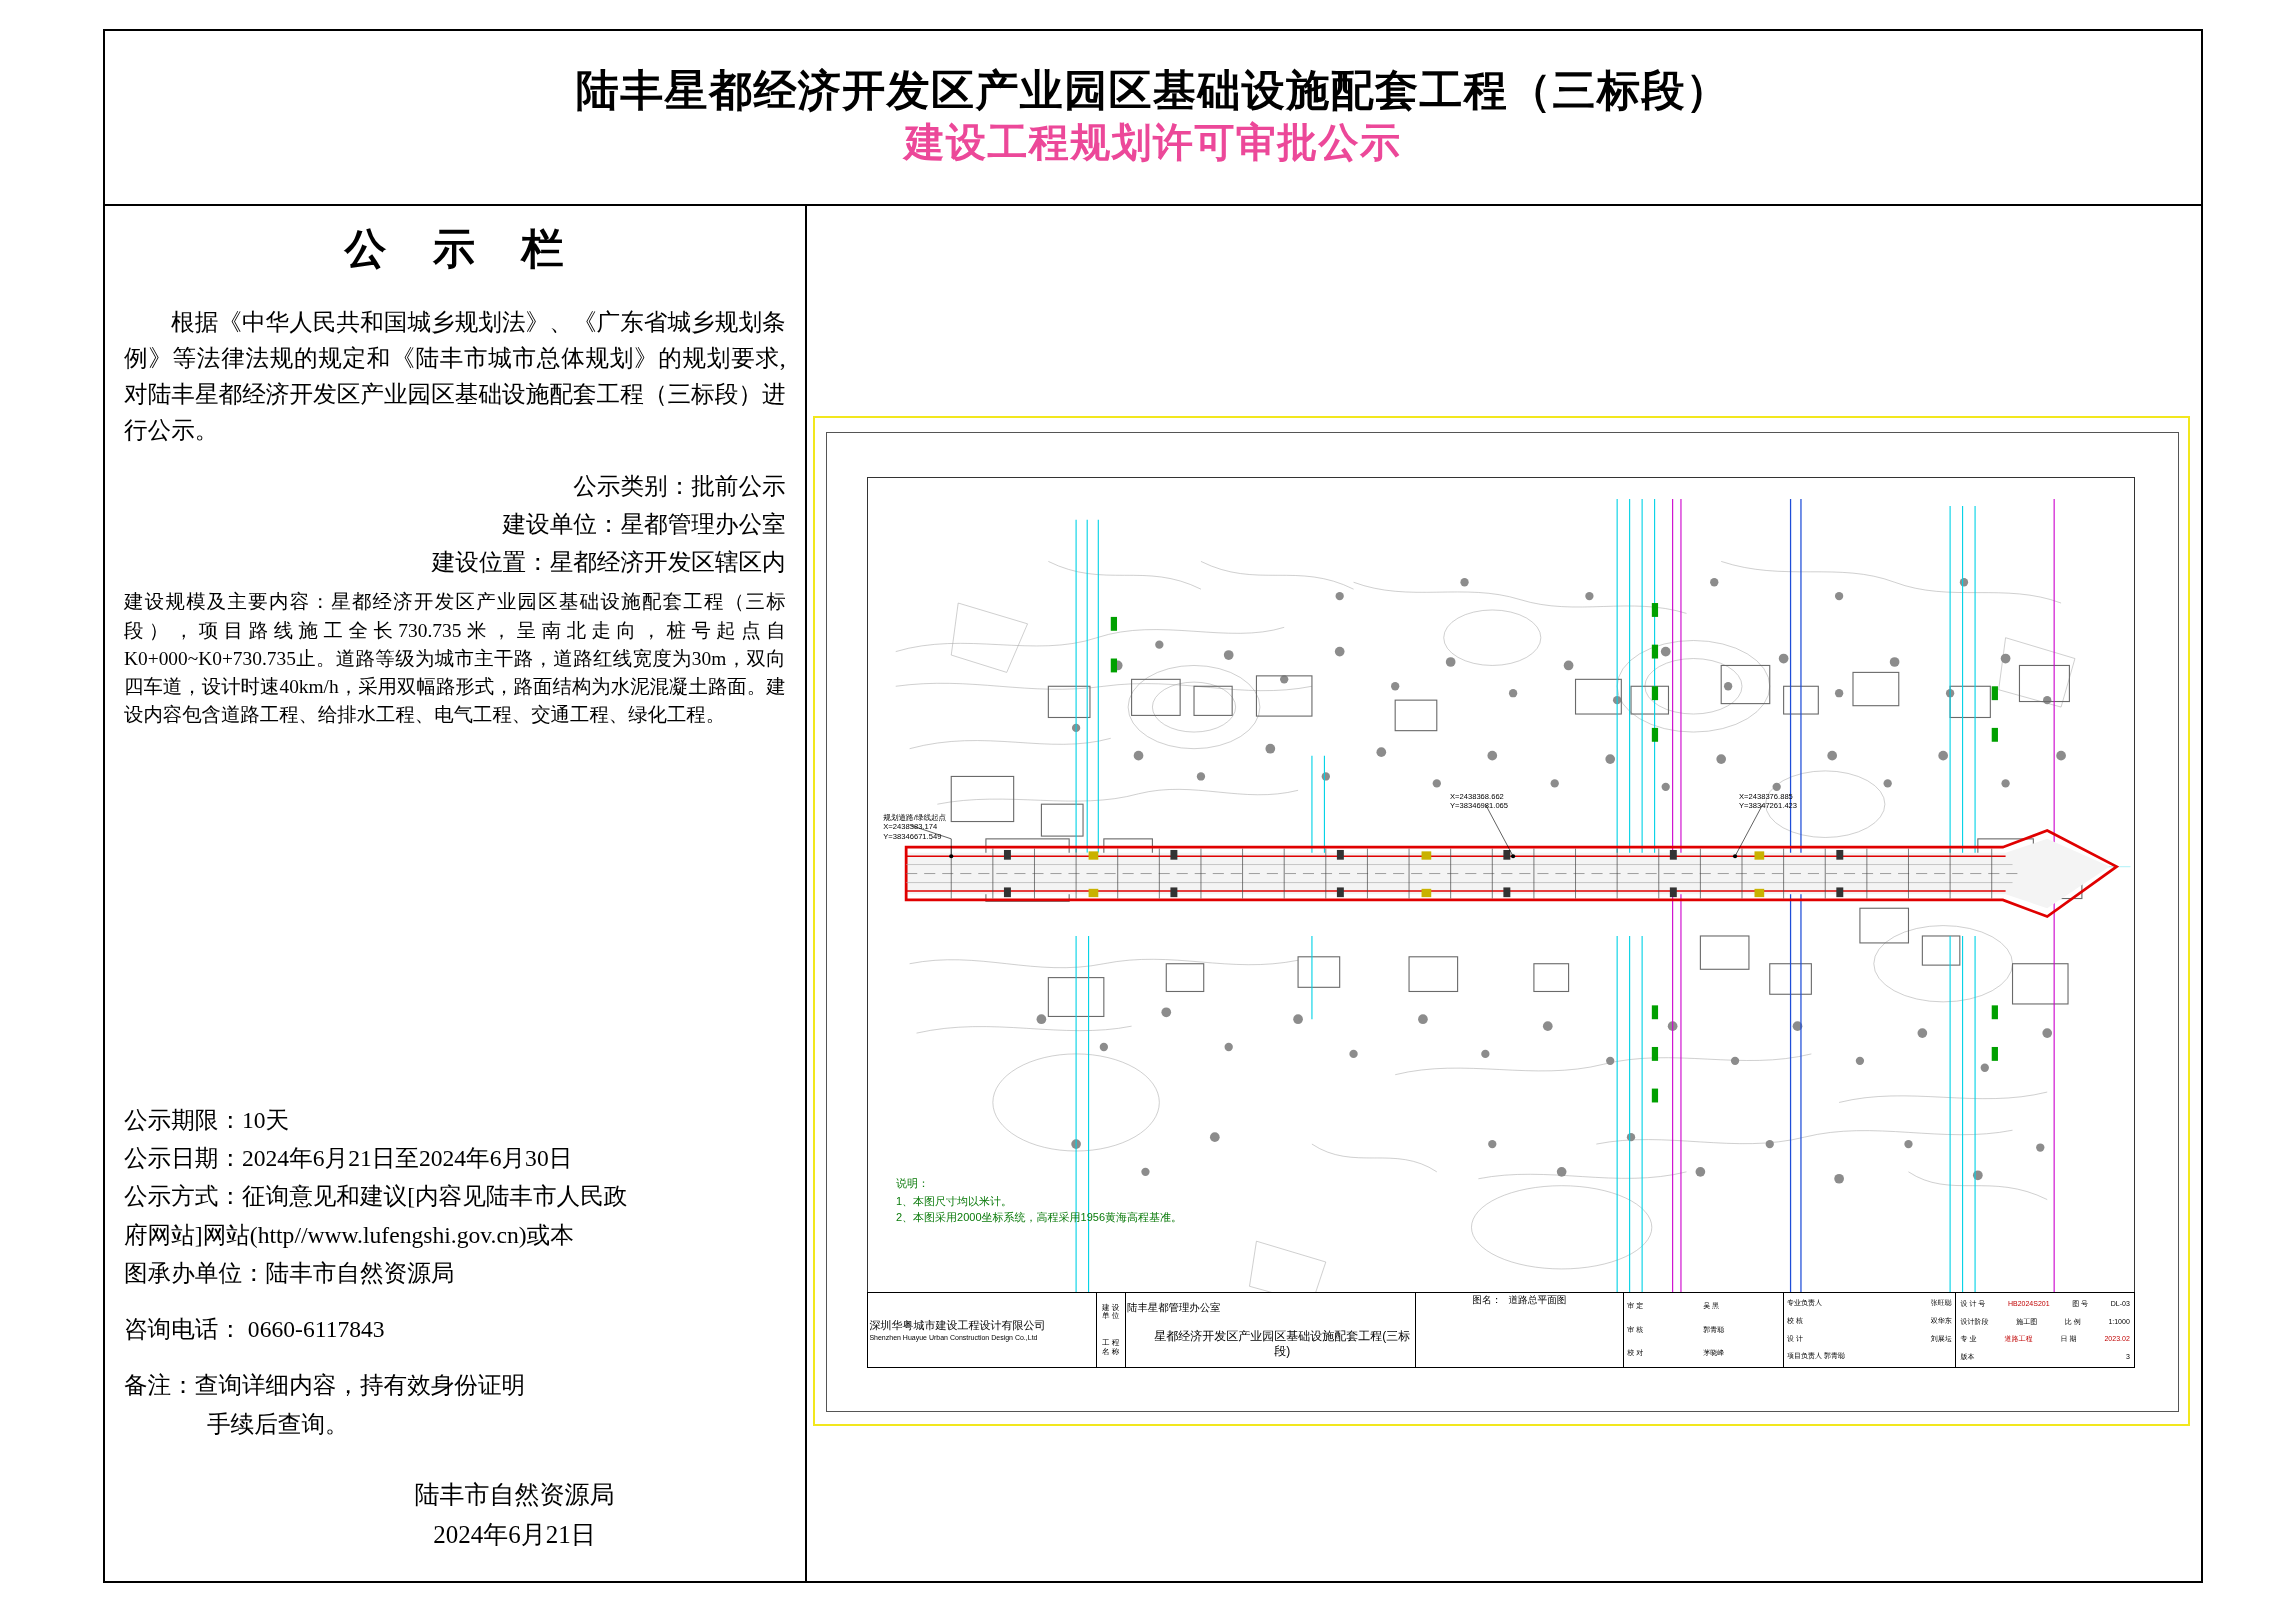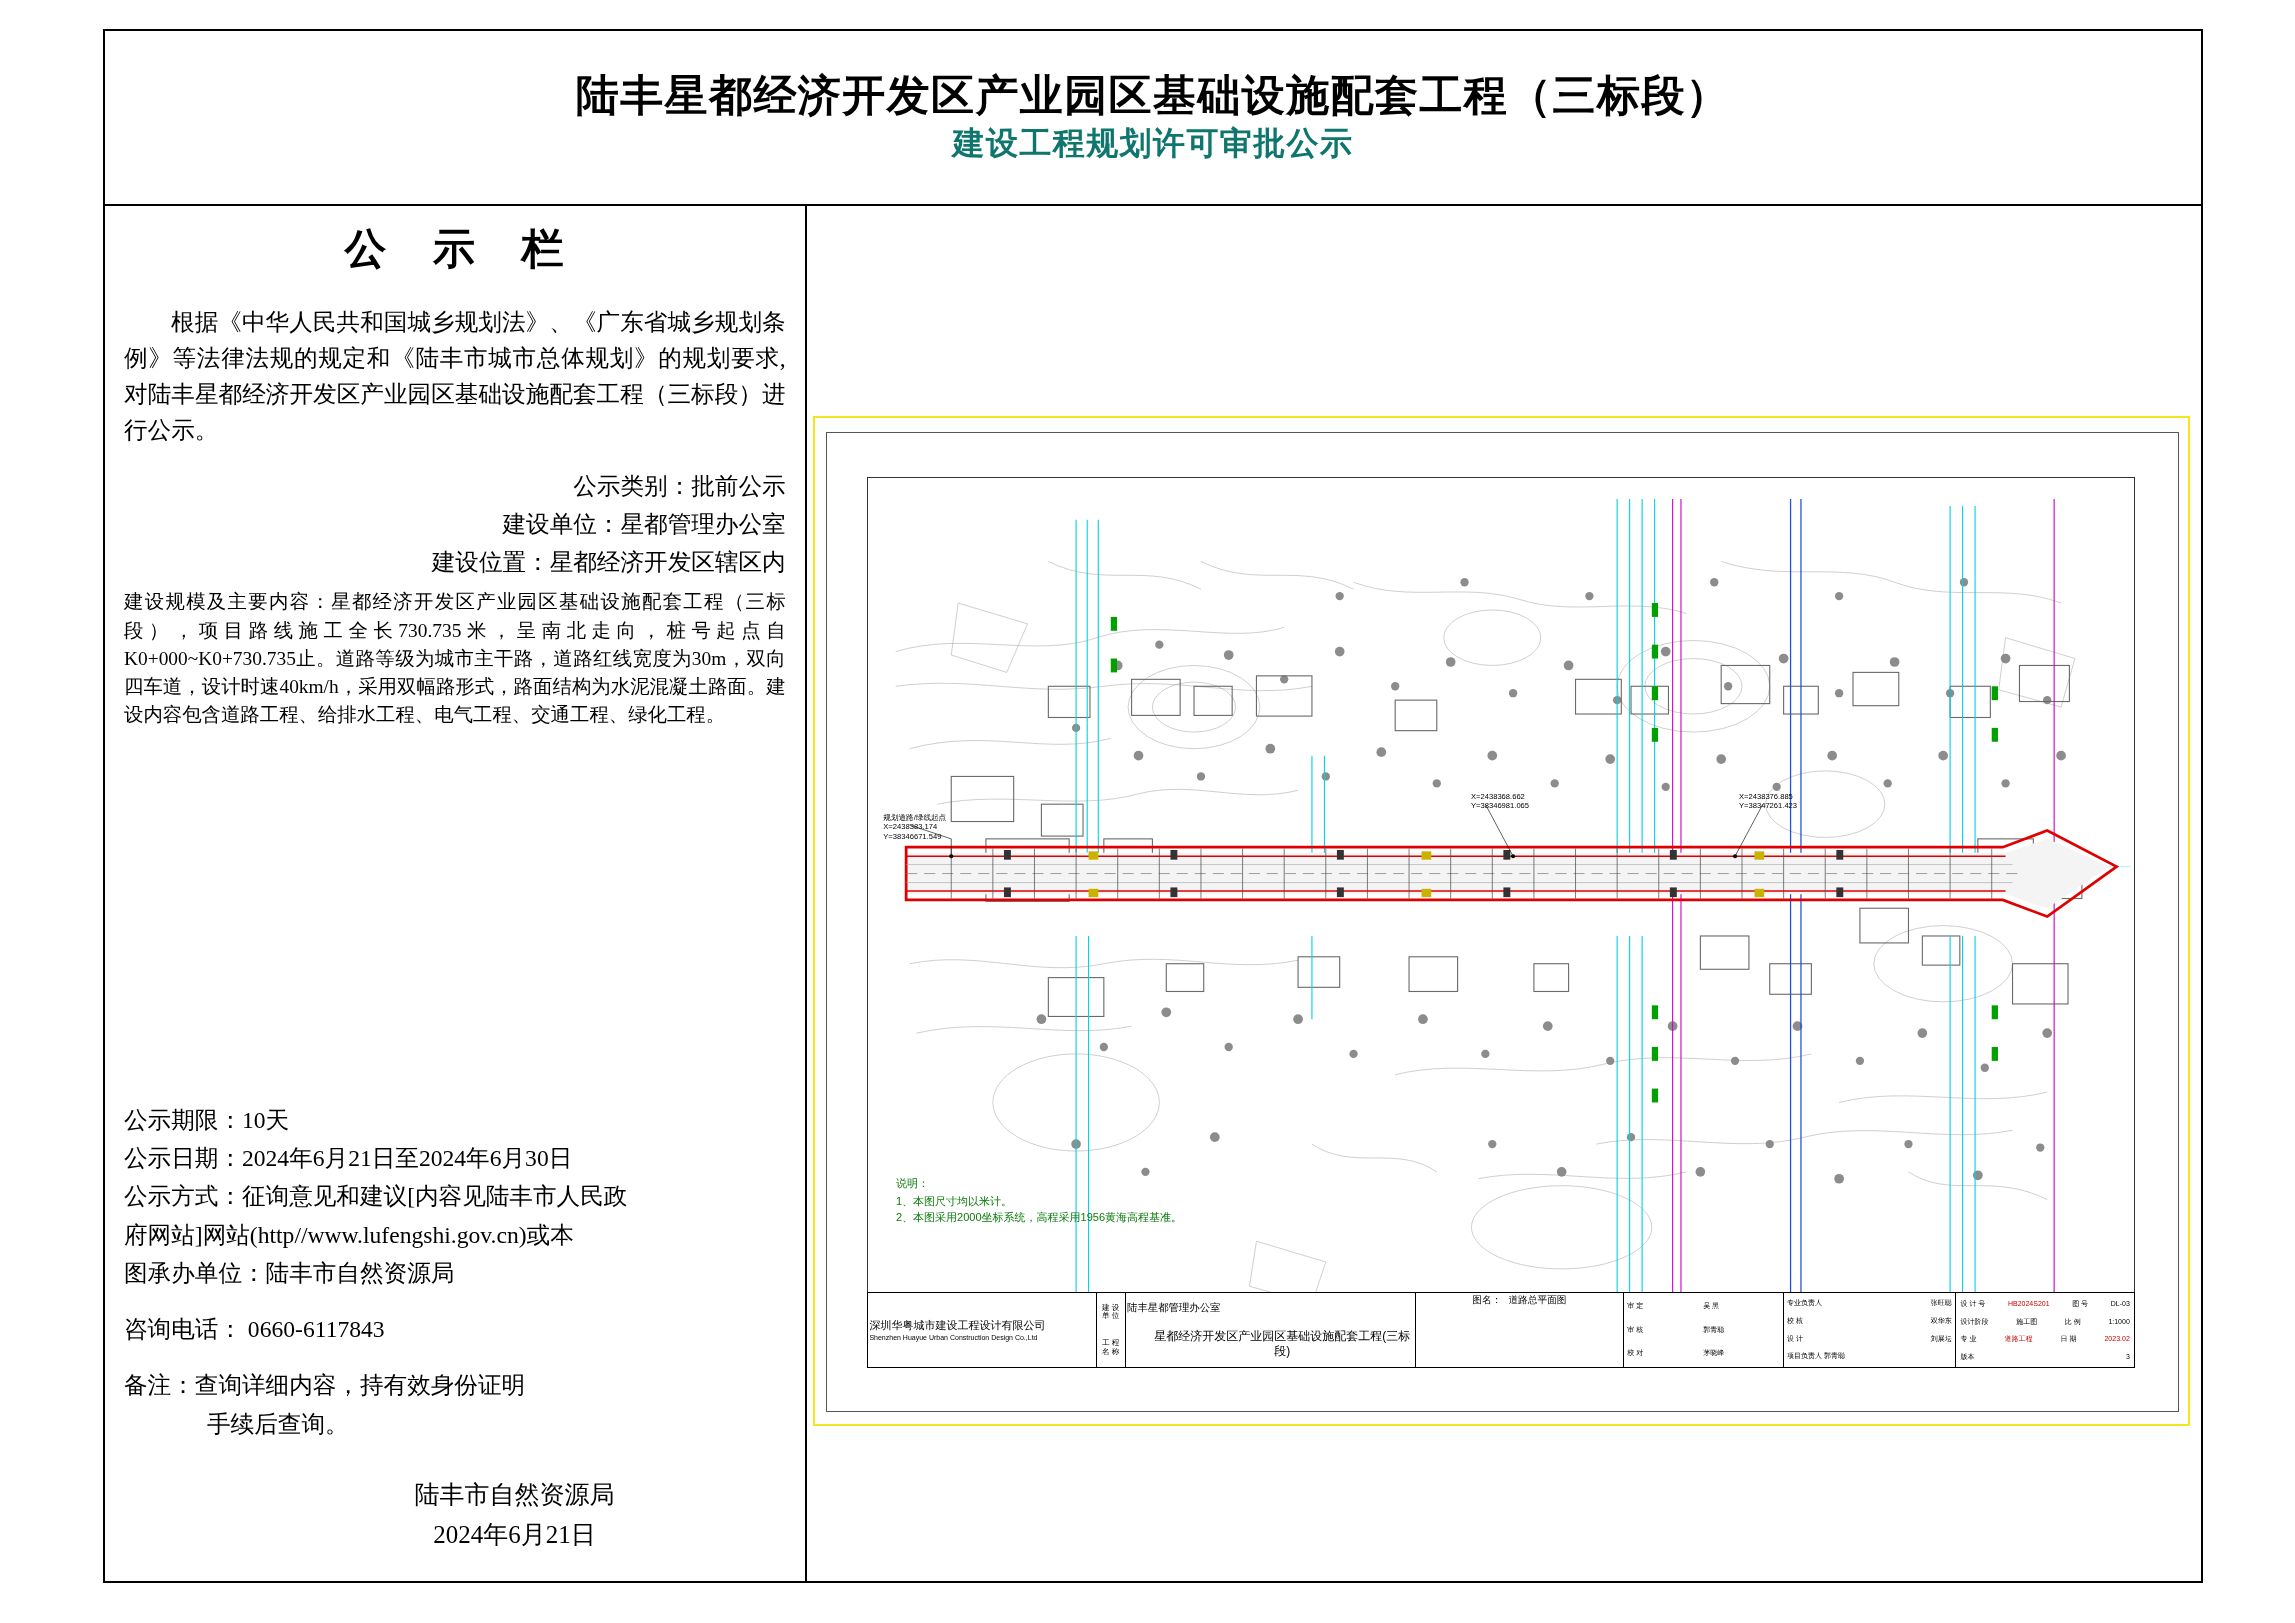--- a/index.html
+++ b/index.html
@@ -45,25 +45,25 @@
   }
   .title-line1 {
     font-size: 43px;
     font-weight: bold;
     letter-spacing: 1.4px;
     line-height: 1.25;
     color: #000;
     white-space: nowrap;
   }
   .title-line2 {
-    font-size: 32px;
+    font-size: 40px;
     font-weight: bold;
     letter-spacing: 1.4px;
     line-height: 1.3;
-    color: #0f766e;
+    color: #ec4899;
     white-space: nowrap;
   }
   
   .left-col {
     position: absolute;
     left: 103px;
     top: 206px;
     width: 704px;
     height: 1377px;
     border-right: 2.1px solid #000;
@@ -595,21 +595,21 @@
         <circle cx="930" cy="545" r="3"></circle>
         <circle cx="1250" cy="545" r="3"></circle>
       </g>
     </svg>
 
     <div class="callout" style="left:15.3px; top:335px;">
       <div>规划道路/绿线起点</div>
       <div>X=2438383.174</div>
       <div>Y=38346671.549</div>
     </div>
-    <div class="callout" style="left:582px; top:314px;margin-left:21px;">
+    <div class="callout" style="left:582px; top:314px;">
       <div>X=2438368.662</div>
       <div>Y=38346981.065</div>
     </div>
     <div class="callout" style="left:871px; top:314px;">
       <div>X=2438376.885</div>
       <div>Y=38347261.423</div>
     </div>
 
     <div class="map-note">
       <div class="nt-title">说明：</div>

